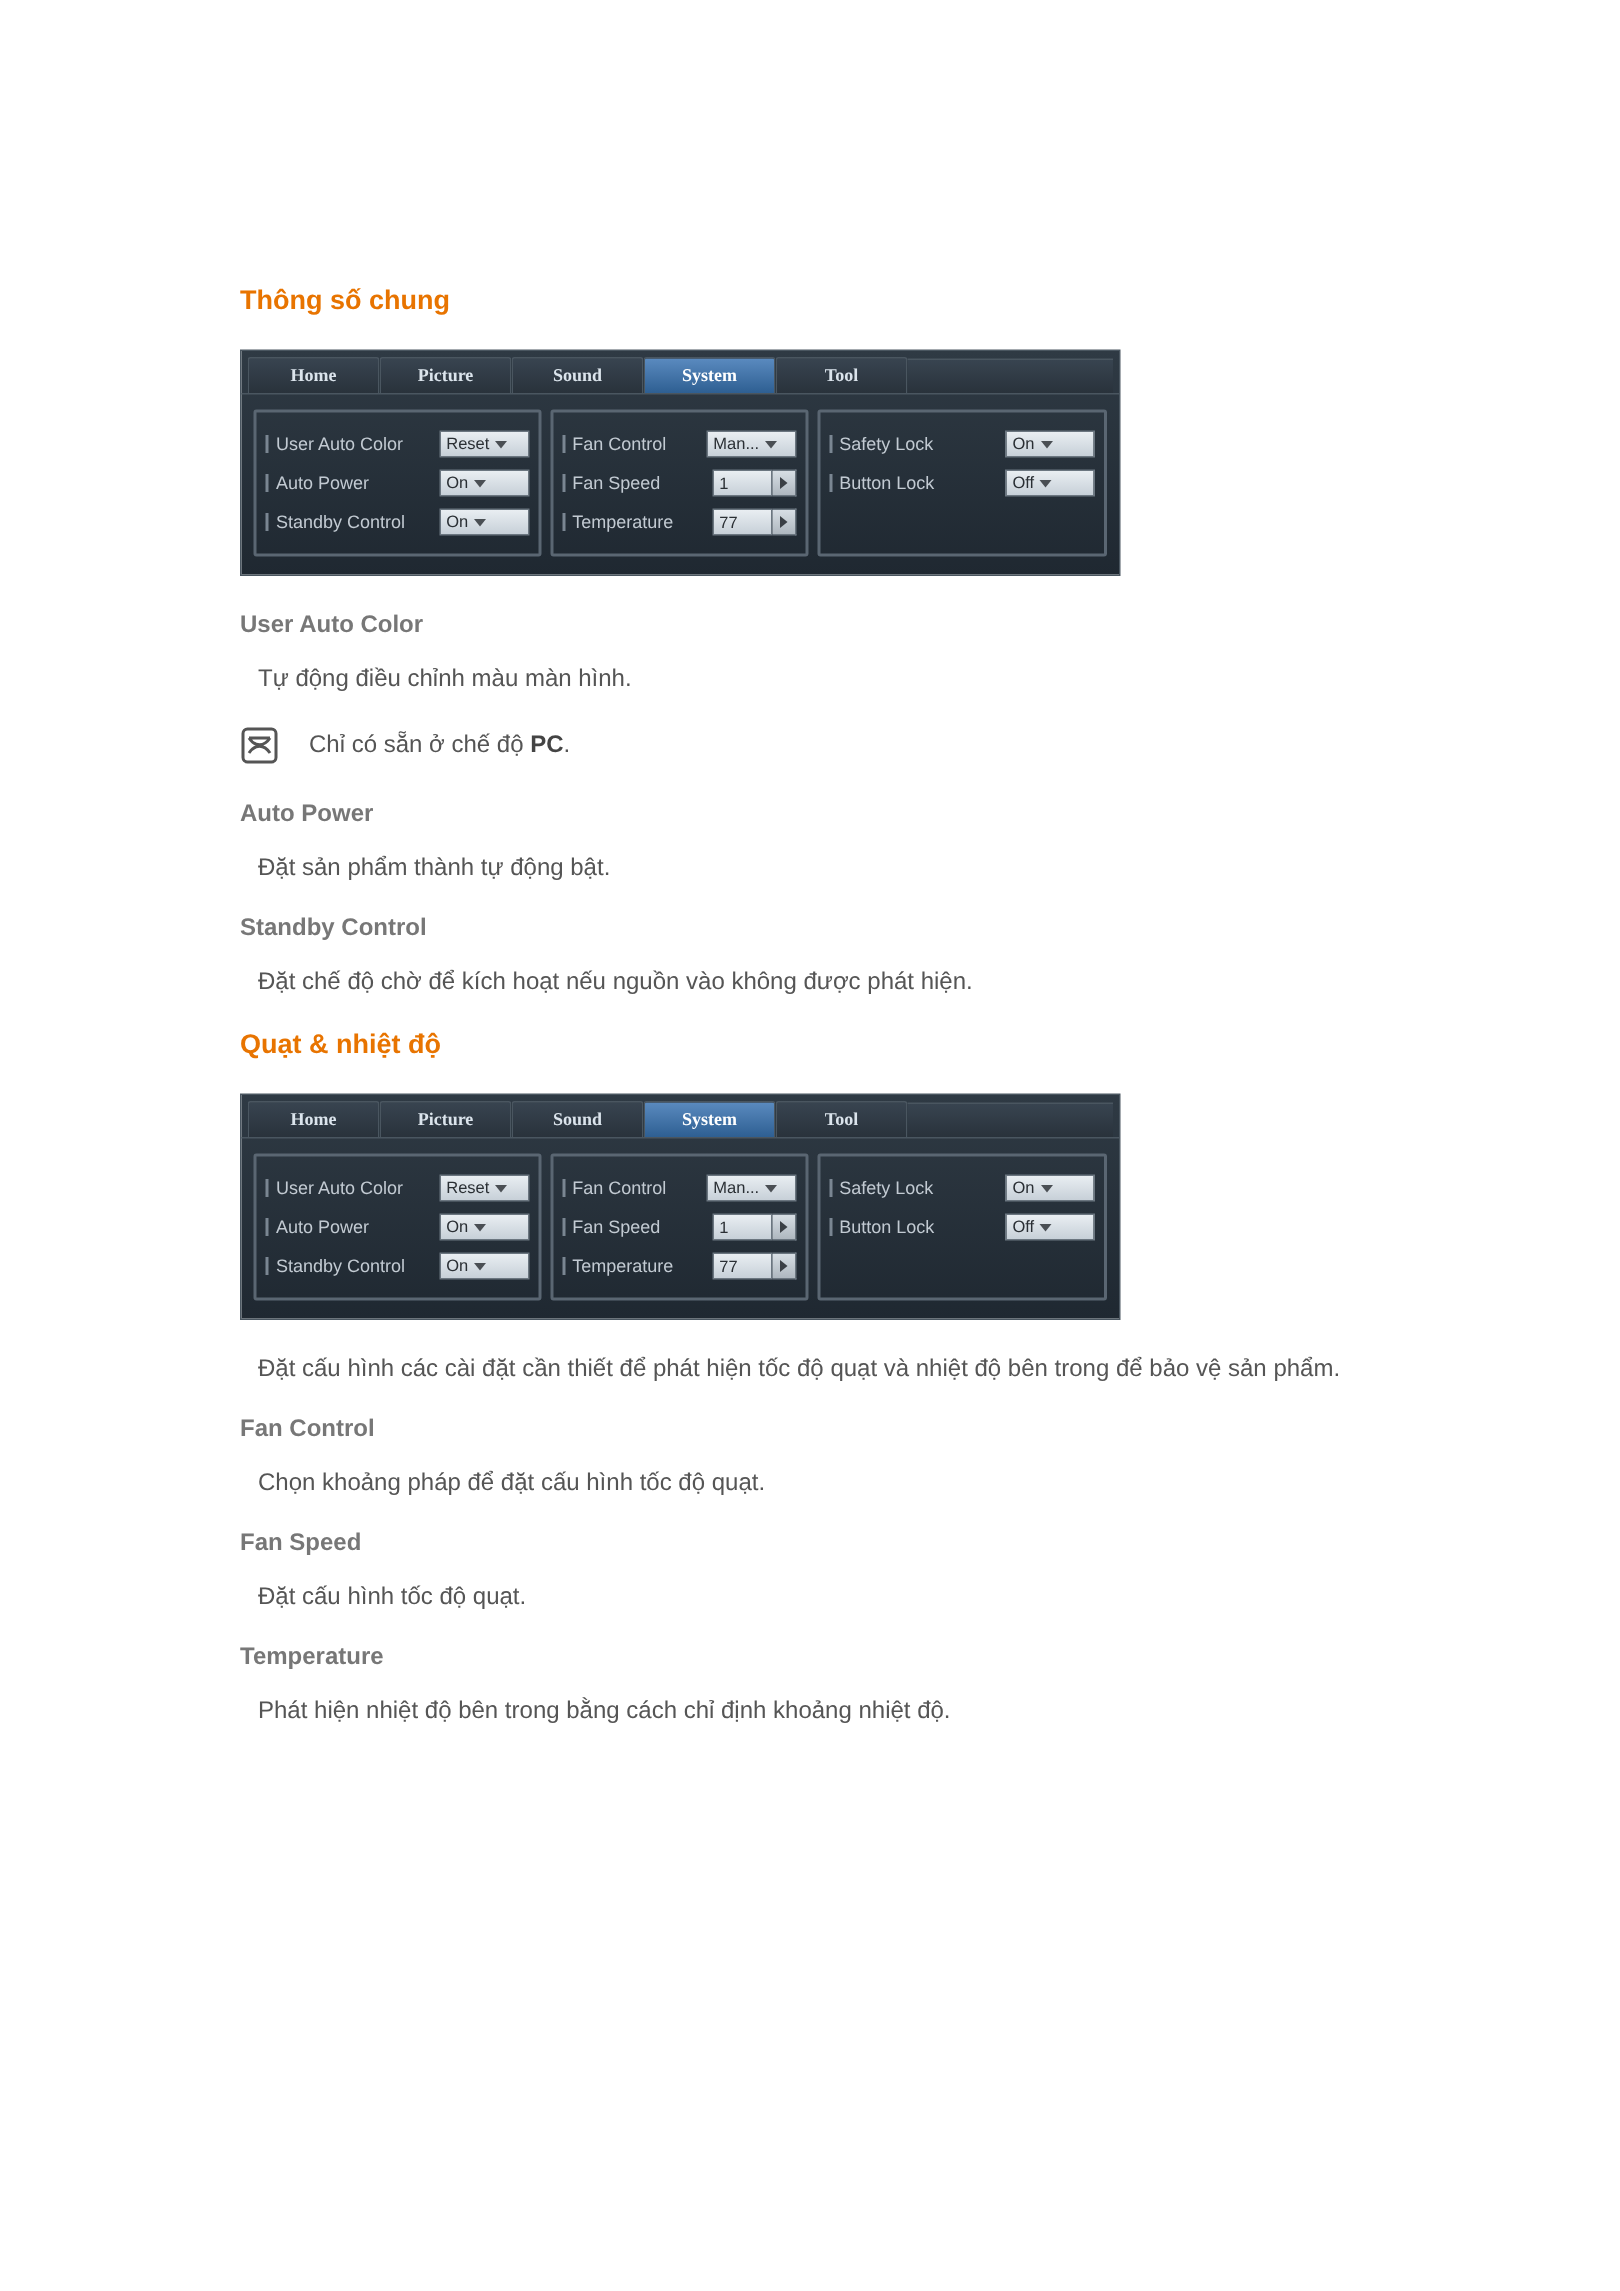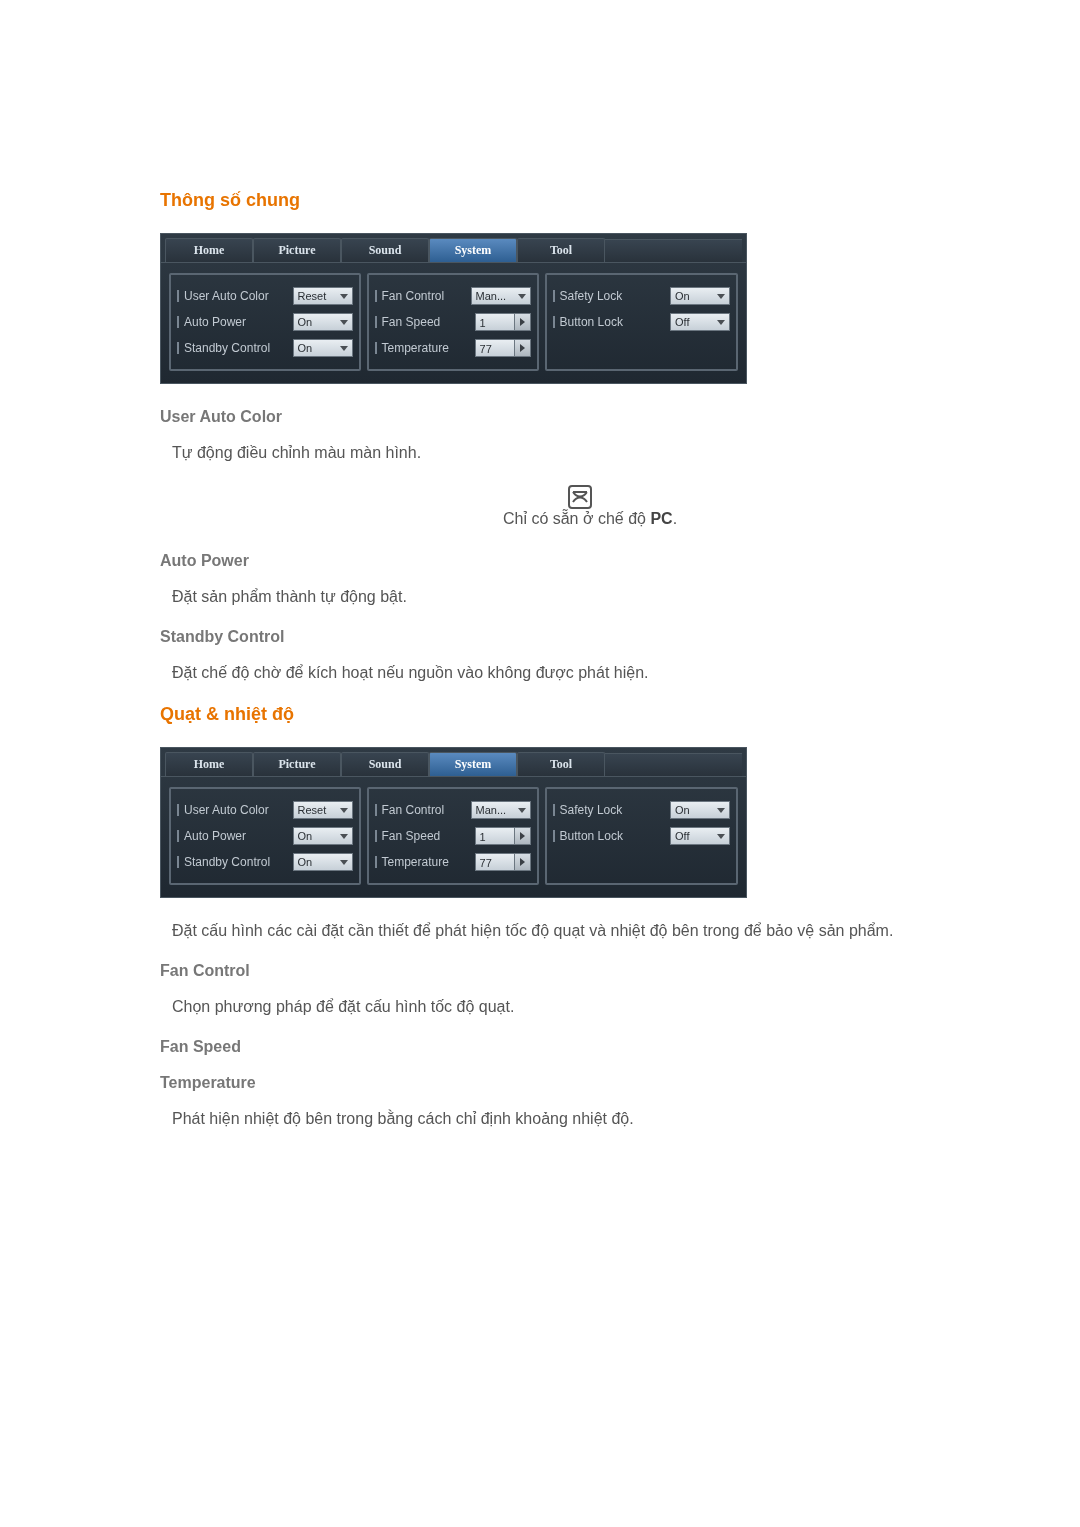--- a/index.html
+++ b/index.html
@@ -28,21 +28,20 @@
   .sub-title {
     font-size: 16px;
     font-weight: bold;
     color: #777;
     margin: 0 0 18px 0;
   }
   .note-row {
     display: flex;
     align-items: center;
     margin: 0 0 24px 0;
-    flex-direction: column;
   }
   .note-icon {
     width: 26px;
     height: 26px;
     margin-right: 20px;
     display: inline-flex;
     align-items: center;
     justify-content: center;
   }
   .note-text {
@@ -133,21 +132,20 @@
   .select-box {
     background: linear-gradient(#e9eef2, #c7d0d8);
     border: 1px solid #6b7680;
     color: #2a2f34;
     height: 18px;
     line-height: 18px;
     padding: 0 4px;
     font-size: 11px;
     display: flex;
     align-items: center;
-    justify-content: space-between;
     box-sizing: border-box;
     margin-left: 22px;
   }
   .select-a { width: 60px; }
   .select-c { width: 60px; }
   .caret {
     width: 0; height: 0;
     margin-left: 4px;
     border-left: 4px solid transparent;
     border-right: 4px solid transparent;
@@ -404,20 +402,21 @@
               </span>
             </span>
           </div>
       </div>
     </div>
   </div>
 
   <p class="body-text">Đặt cấu hình các cài đặt cần thiết để phát hiện tốc độ quạt và nhiệt độ bên trong để bảo vệ sản phẩm.</p>
 
   <div class="sub-title">Fan Control</div>
-  <p class="body-text">Chọn phương pháp để đặt cấu hình tốc độ quạt.</p>
+  <p class="body-text">Chọn khoảng pháp để đặt cấu hình tốc độ quạt.</p>
 
   <div class="sub-title">Fan Speed</div>
+  <p class="body-text">Đặt cấu hình tốc độ quạt.</p>
 
   <div class="sub-title">Temperature</div>
   <p class="body-text">Phát hiện nhiệt độ bên trong bằng cách chỉ định khoảng nhiệt độ.</p>
 
 </div>
 
 </body></html>

